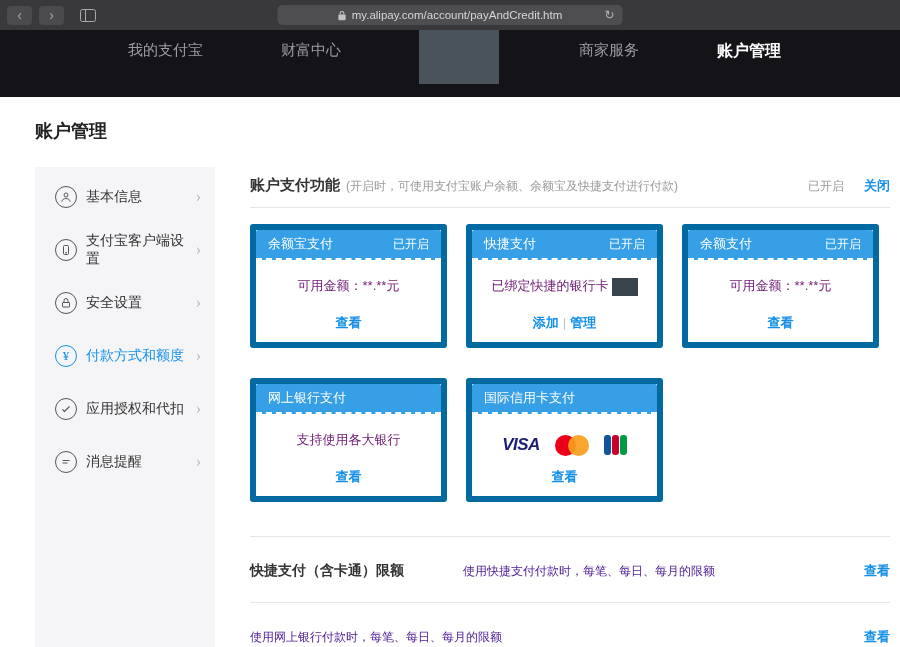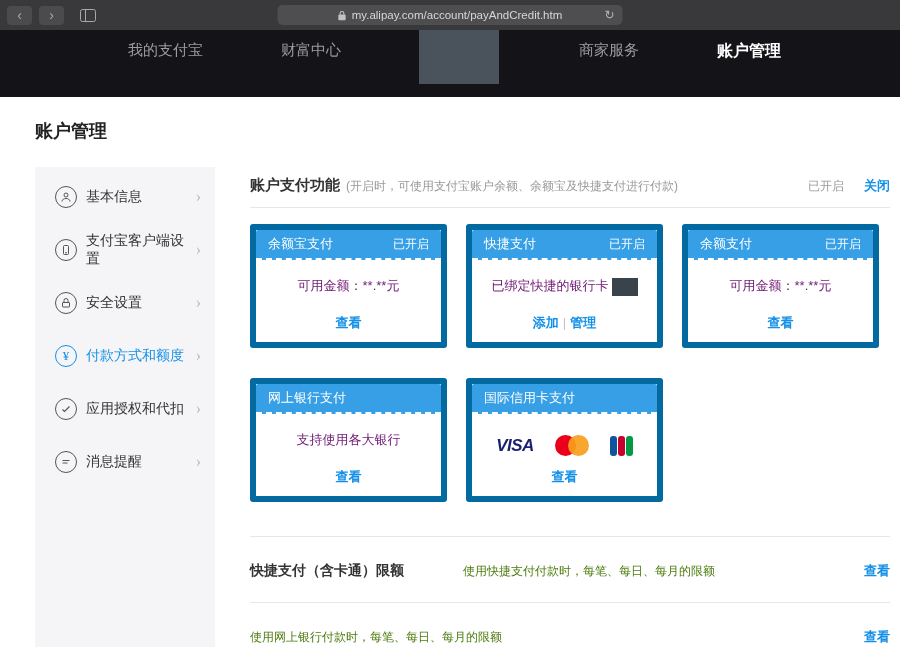--- a/index.html
+++ b/index.html
@@ -104,37 +104,37 @@
     color: #fff; font-size: 13px;
     border-bottom: 2px dashed #fff;
   }
   .card-badge { margin-left: auto; font-size: 12px; }
   .card-body { text-align: center; padding-top: 17px; font-size: 13px; color: #701a75; }
   .card-links { position: absolute; bottom: 10px; left: 0; right: 0; text-align: center; font-size: 13px; font-weight: bold; }
   .card-links .sep { color: #c5c5c9; font-weight: normal; margin: 0 4px; }
   .redact { display: inline-block; width: 26px; height: 18px; background: #39434c; vertical-align: middle; margin-left: 3px; }
 
   
-  .logos { display: flex; align-items: center; justify-content: center; gap: 21px; padding-top: 21px; }
+  .logos { display: flex; justify-content: center; gap: 15px; padding-top: 21px; }
   .visa { font-style: italic; font-weight: bold; font-size: 17px; color: #1a1f71; letter-spacing: -0.5px; }
   .mc { position: relative; width: 34px; height: 21px; flex: none; }
   .mc i { position: absolute; width: 21px; height: 21px; border-radius: 50%; top: 0; display: block; }
   .mc .c1 { left: 0; background: #eb001b; }
   .mc .c2 { left: 13px; background: #f79e1b; opacity: .92; }
   .jcb { display: flex; gap: 1px; flex: none; }
   .jcb i { width: 7px; height: 20px; border-radius: 3px; display: block; }
   .jcb .b1 { background: #0f549d; }
   .jcb .b2 { background: #c9002c; }
   .jcb .b3 { background: #009a44; }
 
   
   .limits { margin-top: 34px; }
   .limit-row { display: flex; align-items: baseline; border-top: 1px solid #e7e7e7; padding: 25px 0 22px; }
   .limit-title { width: 213px; font-size: 14px; font-weight: bold; color: #333; flex: none; }
-  .limit-desc { font-size: 12px; color: #4d7c0f; flex: 1; font-family: Liberation Serif, serif; }
+  .limit-desc { font-size: 12px; color: #4c1d95; flex: 1; font-family: Liberation Serif, serif; }
   .limit-link { font-size: 13px; font-weight: bold; white-space: nowrap; }
 </style>
 </head>
 <body>
 
 <div class="chrome">
   <button class="nav-btn">‹</button>
   <button class="nav-btn">›</button>
   <button class="panel-btn">
     <svg width="16" height="13" viewBox="0 0 16 13">

